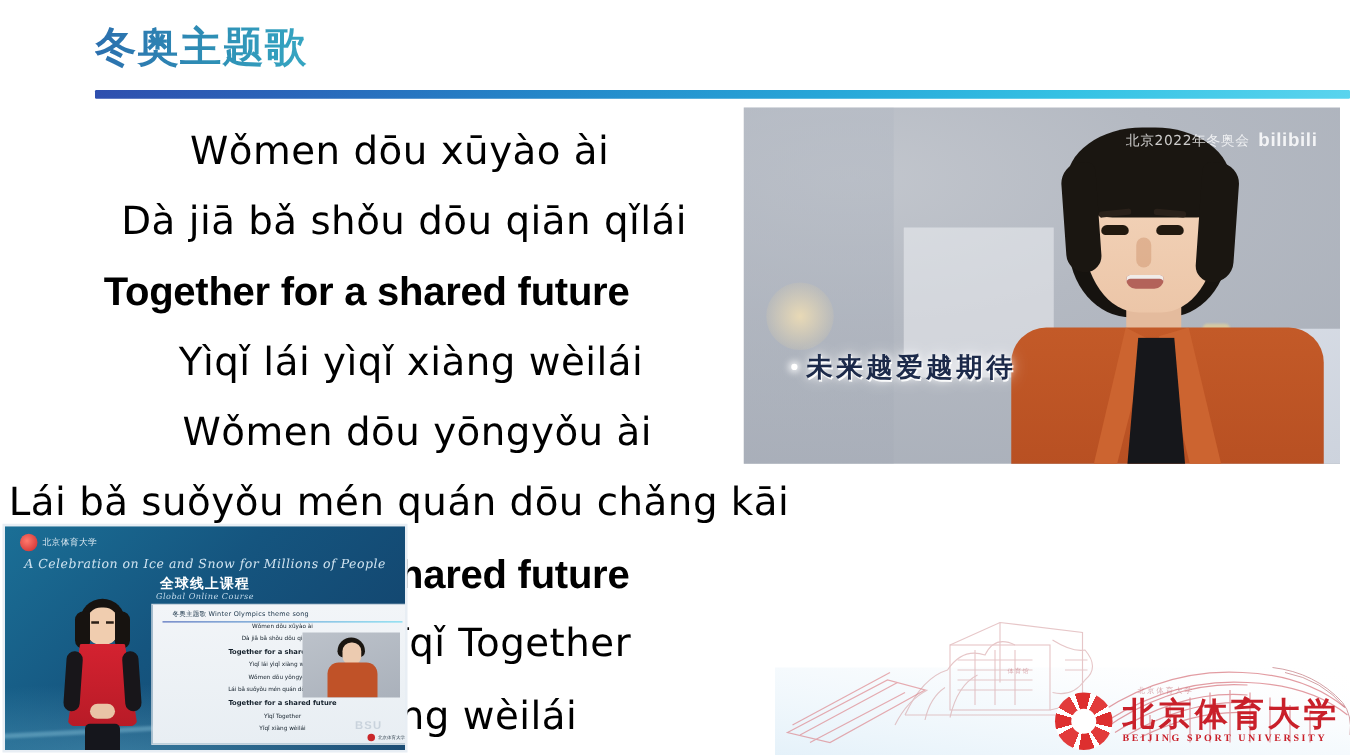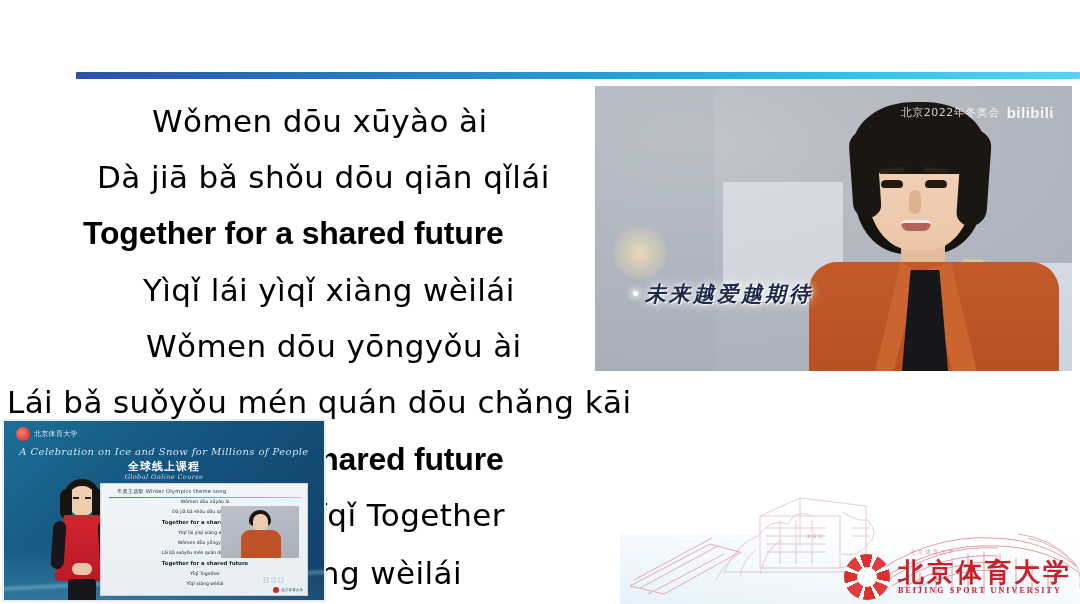--- a/index.html
+++ b/index.html
@@ -210,21 +210,20 @@
     position:absolute; left: 92px; top: 176px; width: 48px; height: 112px;
     background: #16171b;
     clip-path: polygon(20% 0, 80% 0, 100% 100%, 0 100%);
   }
 
   
   #vm-subtitle {
     position: absolute;
     left: 38px; top: 194px;
     font-family: "DejaVu Serif", serif;
-    font-style: italic;
     font-weight: 700;
     font-size: 21px;
     letter-spacing: 3px;
     color: #1c2a4a;
     text-shadow:
       0 0 6px rgba(255,255,255,.95),
       0 0 14px rgba(255,255,255,.8),
       1px 1px 0 rgba(255,255,255,.9);
     white-space: nowrap;
   }
@@ -305,21 +304,21 @@
   }
   #pip-sub-en {
     position:absolute; left: 0; right: 0; top: 52px;
     text-align: center;
     font-size: 6.5px; color: #c3dbec; letter-spacing: .4px;
     font-family: "DejaVu Serif", serif; font-style: italic;
   }
 
   
   #pip-slide {
-    position:absolute; left: 96px; top: 62px;
+    position:absolute; left: 117px; top: 62px;
     width: 208px; height: 113px;
     background: linear-gradient(180deg,#f2f5f8 0%, #e8eef3 100%);
     border: 1px solid #c7d4de;
     box-sizing: border-box;
     overflow: hidden;
   }
   #pip-slide .ps-title {
     position:absolute; left: 16px; top: 4px;
     font-size: 5.2px; color: #20394d; white-space: nowrap; letter-spacing: .2px;
     font-family: "DejaVu Sans", "Liberation Sans", sans-serif;
@@ -434,20 +433,21 @@
     font-family: "Liberation Serif", serif; font-weight: 700;
     white-space: nowrap;
   }
 </style>
 </head>
 <body>
 
 <div id="slide">
 
   <div id="title-row">
+    <span id="title-cn">冬奥主题歌</span>
   </div>
   <div id="title-rule"></div>
 
   <div id="lyrics">
     <div class="lyric pinyin  l0">Wǒmen dōu  xūyào ài</div>
     <div class="lyric pinyin  l1">Dà jiā bǎ shǒu dōu qiān qǐlái</div>
     <div class="lyric english l2">Together for a shared future</div>
     <div class="lyric pinyin  l3">Yìqǐ lái yìqǐ xiàng wèilái</div>
     <div class="lyric pinyin  l4">Wǒmen dōu yōngyǒu ài</div>
     <div class="lyric pinyin  l5">Lái bǎ suǒyǒu mén quán dōu chǎng kāi</div>

